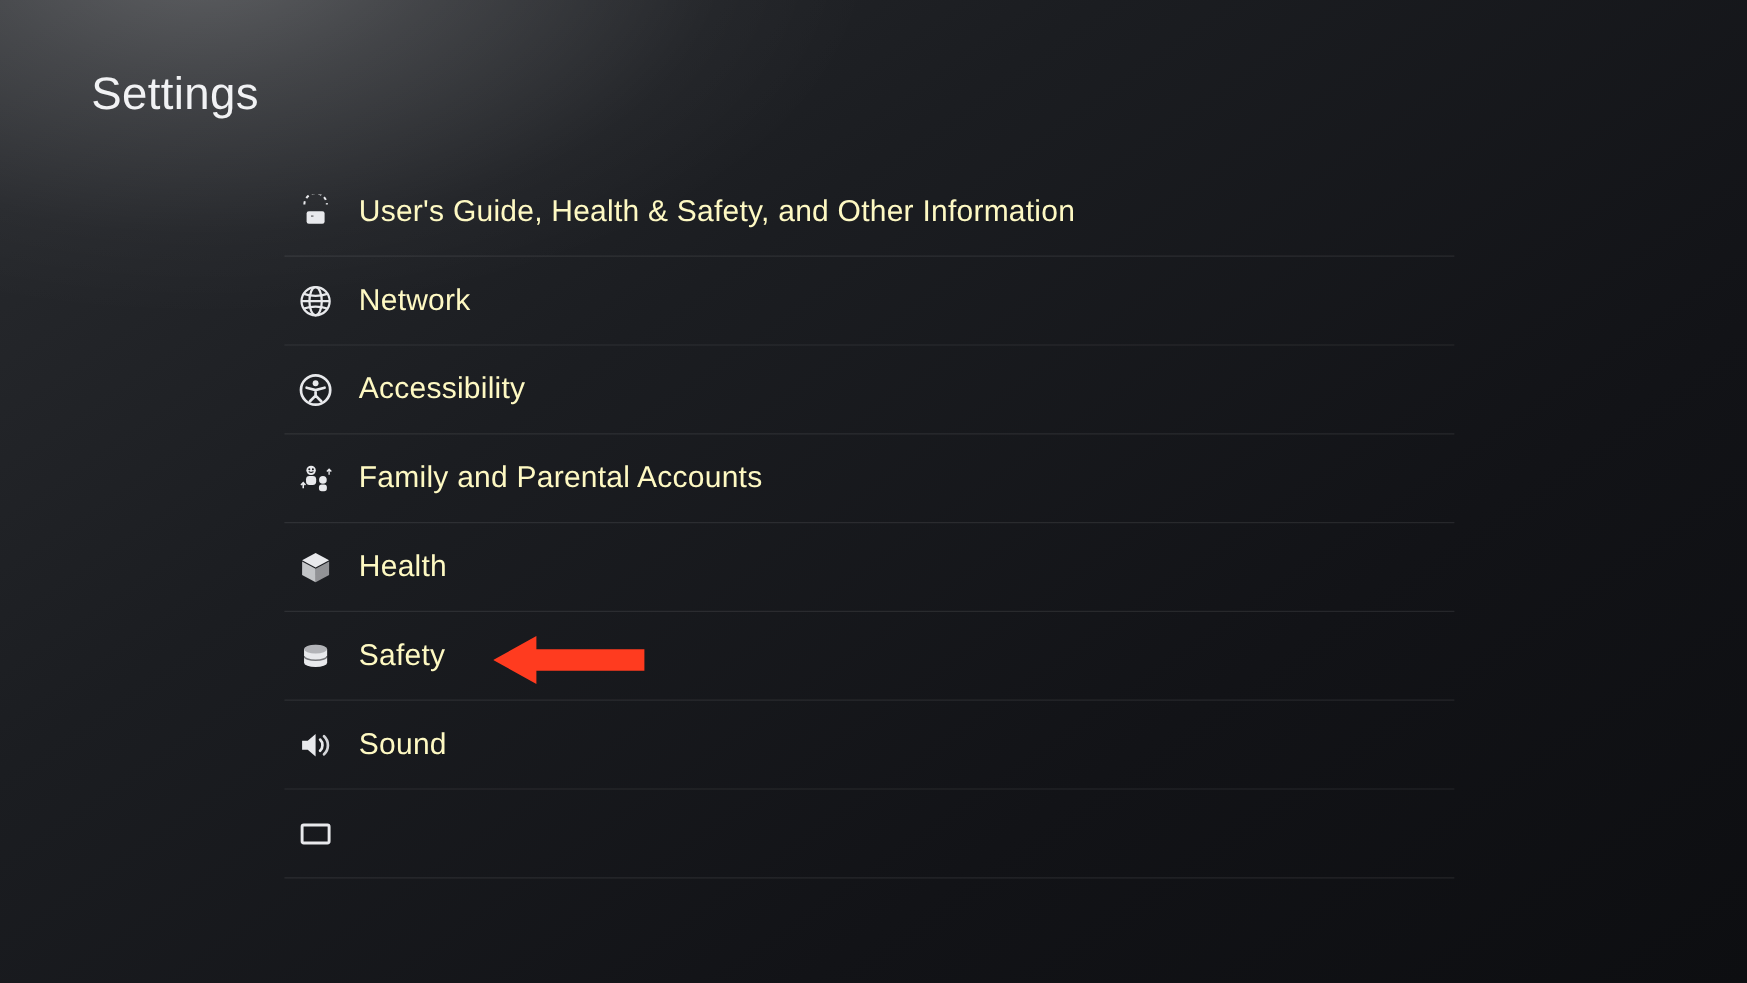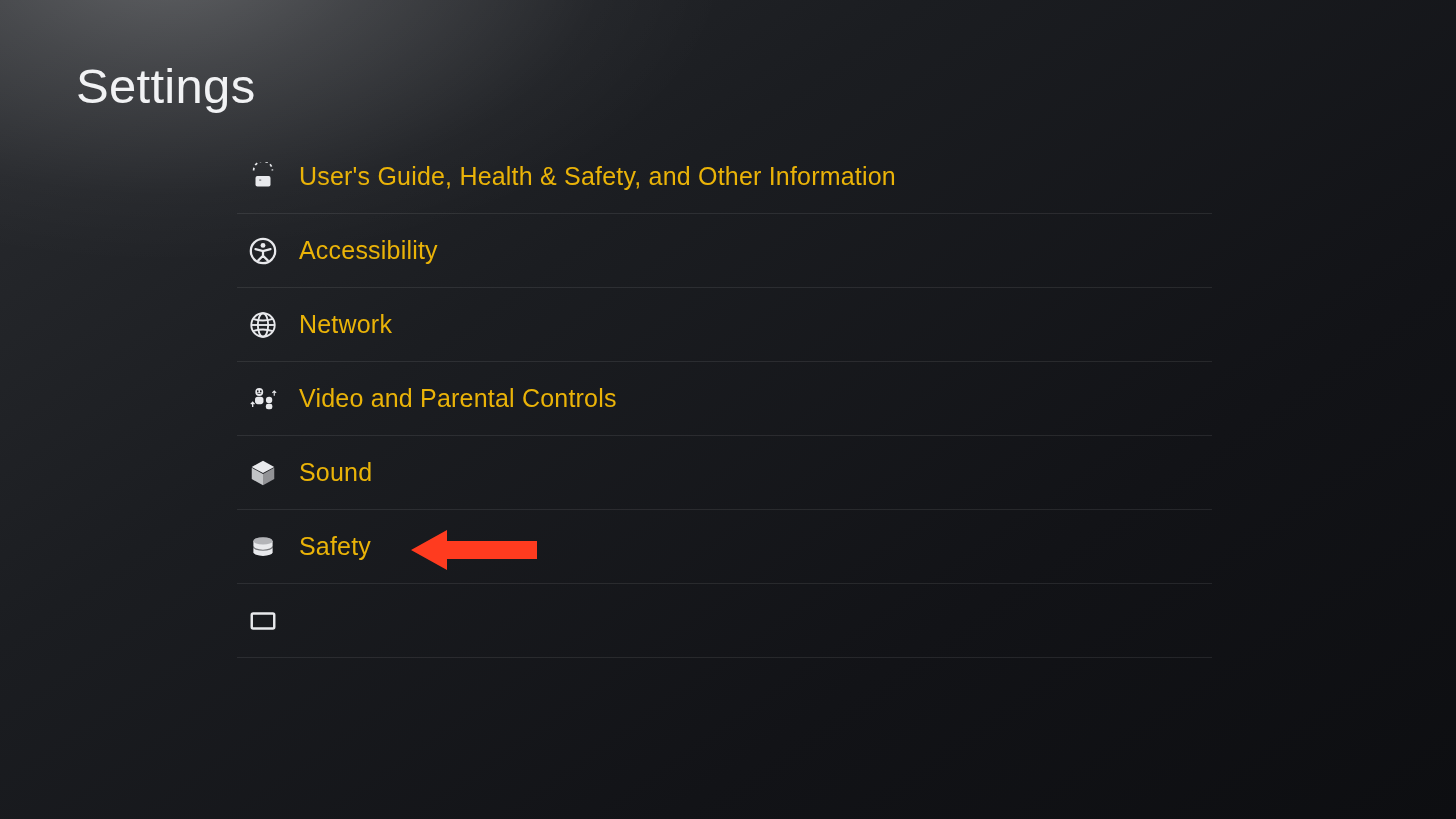--- a/index.html
+++ b/index.html
@@ -14,21 +14,21 @@
           rgba(255,255,255,0.025) 62%,
           rgba(255,255,255,0) 80%),
         linear-gradient(145deg, #2a2c30 0%, #1b1d21 35%, #121317 70%, #0d0e11 100%);
       color: #e6e7ea;
       position: relative;
     }
     .page-title {
       position: absolute;
       left: 76px;
       top: 58px;
-      font-size: 49px;
+      font-size: 38px;
       font-weight: 300;
       letter-spacing: 0.3px;
       color: #f1f2f4;
     }
     .menu {
       position: absolute;
       left: 237px;
       top: 140px;
       width: 975px;
     }
@@ -50,21 +50,21 @@
       width: 32px;
       height: 32px;
       display: inline-flex;
       align-items: center;
       justify-content: center;
       color: #e8e9ec;
     }
     .menu-item .label {
       font-size: 25px;
       font-weight: 300;
-      color: #eab308;
+      color: #fef9c3;
       letter-spacing: 0.2px;
     }
     .icon svg { display: block; }
     .arrow-annotation {
       position: absolute;
       left: 411px;
       top: 526px;
       pointer-events: none;
     }
   </style>
@@ -84,92 +84,104 @@
           <rect x="11" y="18" width="4" height="2.5" fill="#14161a"></rect>
         </svg>
       </span>
     </span>
     <span class="label">User's Guide, Health &amp; Safety, and Other Information</span>
   </div>
 
   <div class="menu-item">
     <span class="icon-wrap">
       <span class="icon">
-        <svg viewBox="0 0 32 32" width="30" height="30">
-          <circle cx="16" cy="16" r="13" fill="none" stroke="#e8e9ec" stroke-width="2.4"></circle>
-          <circle cx="16" cy="10" r="2.6" fill="#e8e9ec"></circle>
-          <path d="M8 14 L16 16 L24 14 M16 16 L16 21 M16 21 L11 26 M16 21 L21 26" stroke="#e8e9ec" stroke-width="2.4" stroke-linecap="round" fill="none"></path>
-        </svg>
-      </span>
-    </span>
-    <span class="label">Accessibility</span>
-  </div>
-
-  <div class="menu-item">
-    <span class="icon-wrap">
-      <span class="icon">
         <svg viewBox="0 0 32 32" width="30" height="30" fill="none" stroke="#e8e9ec" stroke-width="2">
           <circle cx="16" cy="16" r="12.5"></circle>
           <ellipse cx="16" cy="16" rx="5.5" ry="12.5"></ellipse>
           <line x1="3.5" y1="16" x2="28.5" y2="16"></line>
           <path d="M5.5 9.5 Q16 13 26.5 9.5"></path>
           <path d="M5.5 22.5 Q16 19 26.5 22.5"></path>
         </svg>
       </span>
     </span>
     <span class="label">Network</span>
+  </div>
+
+  <div class="menu-item">
+    <span class="icon-wrap">
+      <span class="icon">
+        <svg viewBox="0 0 32 32" width="30" height="30">
+          <circle cx="16" cy="16" r="13" fill="none" stroke="#e8e9ec" stroke-width="2.4"></circle>
+          <circle cx="16" cy="10" r="2.6" fill="#e8e9ec"></circle>
+          <path d="M8 14 L16 16 L24 14 M16 16 L16 21 M16 21 L11 26 M16 21 L21 26" stroke="#e8e9ec" stroke-width="2.4" stroke-linecap="round" fill="none"></path>
+        </svg>
+      </span>
+    </span>
+    <span class="label">Accessibility</span>
   </div>
 
 
   <div class="menu-item">
     <span class="icon-wrap">
       <span class="icon">
         <svg viewBox="0 0 32 32" width="30" height="30" fill="#e8e9ec">
           <circle cx="12" cy="8.5" r="4.2"></circle>
           <circle cx="10.4" cy="7.6" r="0.9" fill="#14161a"></circle>
           <circle cx="13.6" cy="7.6" r="0.9" fill="#14161a"></circle>
           <path d="M10.2 9.7 q1.8 1.2 3.6 0" stroke="#14161a" stroke-width="0.9" fill="none" stroke-linecap="round"></path>
           <rect x="7.5" y="13.5" width="9" height="8" rx="3"></rect>
           <circle cx="22.5" cy="17" r="3.4"></circle>
           <rect x="19" y="21" width="7" height="6" rx="2.4"></rect>
           <path d="M3 21.5 l2 -2 l2 2 M5 19.5 v5" stroke="#e8e9ec" stroke-width="1.4" fill="none"></path>
           <path d="M26 9.5 l2 -2 l2 2 M28 7.5 v5" stroke="#e8e9ec" stroke-width="1.2" fill="none"></path>
         </svg>
       </span>
     </span>
-    <span class="label">Video and Parental Controls</span>
+    <span class="label">Family and Parental Accounts</span>
   </div>
 
   <div class="menu-item">
     <span class="icon-wrap">
       <span class="icon">
         <svg viewBox="0 0 32 32" width="30" height="30" fill="#e8e9ec">
           <path d="M16 3 L28 9.5 L16 16 L4 9.5 Z"></path>
           <path d="M4 10.5 L16 17 L16 29 L4 22.5 Z" opacity="0.82"></path>
           <path d="M28 10.5 L16 17 L16 29 L28 22.5 Z" opacity="0.58"></path>
         </svg>
       </span>
     </span>
-    <span class="label">Sound</span>
+    <span class="label">Health</span>
   </div>
 
   <div class="menu-item">
     <span class="icon-wrap">
       <span class="icon">
         <svg viewBox="0 0 32 32" width="28" height="28" fill="#e8e9ec">
           <ellipse cx="16" cy="9" rx="11" ry="4.2"></ellipse>
           <path d="M5 9 v13 a11 4.2 0 0 0 22 0 V9" fill="#e8e9ec" stroke="none"></path>
           <ellipse cx="16" cy="9" rx="11" ry="4.2" fill="#14161a" opacity="0.25"></ellipse>
           <path d="M5 15.5 a11 4.2 0 0 0 22 0" fill="none" stroke="#14161a" stroke-width="1.4" opacity="0.55"></path>
         </svg>
       </span>
     </span>
     <span class="label">Safety</span>
   </div>
 
+  <div class="menu-item">
+    <span class="icon-wrap">
+      <span class="icon">
+        <svg viewBox="0 0 32 32" width="30" height="30" fill="#e8e9ec">
+          <path d="M4 12 H9 L16 6 V26 L9 20 H4 Z"></path>
+          <path d="M20 11 a7 7 0 0 1 0 10" fill="none" stroke="#e8e9ec" stroke-width="2.4" stroke-linecap="round"></path>
+          <path d="M23.5 8 a11 11 0 0 1 0 16" fill="none" stroke="#e8e9ec" stroke-width="2.4" stroke-linecap="round" opacity="0.9"></path>
+        </svg>
+      </span>
+    </span>
+    <span class="label">Sound</span>
+  </div>
 
   <div class="menu-item">
     <span class="icon-wrap">
       <span class="icon">
         <svg viewBox="0 0 32 32" width="30" height="30" fill="none" stroke="#e8e9ec" stroke-width="2.6">
           <rect x="4" y="8" width="24" height="16" rx="1.5"></rect>
         </svg>
       </span>
     </span>
   </div>

